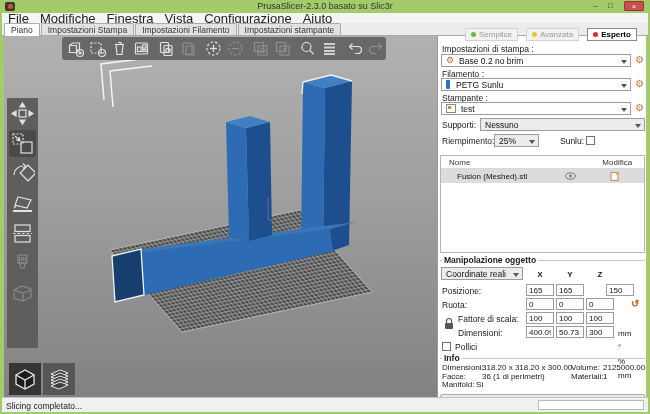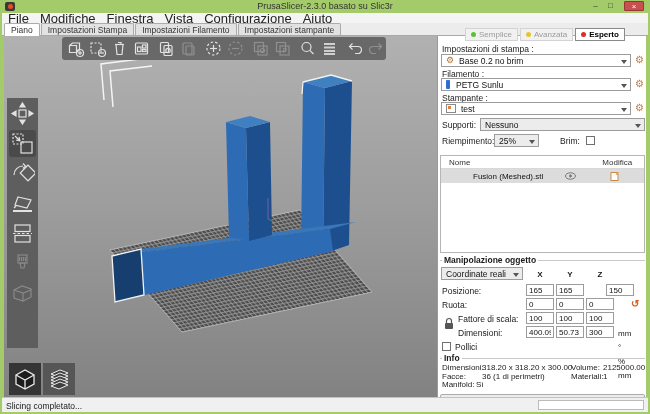--- a/index.html
+++ b/index.html
@@ -18,21 +18,21 @@
   
   .menubar { position:absolute; left:2px; top:13px; width:646px; height:10px; background:#f4f4f4; display:flex; gap:11px; padding-left:6px; align-items:center; }
   .menubar span { font-size:13px; color:#222; }
 
   
   .tabbar { position:absolute; left:2px; top:23px; width:646px; height:13px; background:#ececec; border-bottom:1px solid #a9a9a9; display:flex; align-items:center; padding-left:2px; }
   .tab { font-size:8.5px; color:#333; padding:1px 6px 1px 6px; height:12px; border:1px solid #ababab; border-bottom:none; background:#e2e2e2; margin-right:1px; border-radius:2px 2px 0 0; }
   .tab.sel { background:#fff; font-weight:normal; height:13px; }
 
   
-  .modes { position:absolute; top:28px; left:465px; display:flex; gap:2px; z-index:30;border-radius:6px; }
+  .modes { position:absolute; top:28px; left:465px; display:flex; gap:8px; z-index:30;border-radius:6px; }
   .mode { display:flex; align-items:center; gap:3px; font-size:8px; color:#9a9a9a; background:#f1f1f1; border:1px solid #d3d3d3; padding:1px 5px; height:13px; }
   .mode.sel { color:#000; font-weight:bold; background:#fff; border-color:#8a8a8a; }
   .dot { width:5px; height:5px; border-radius:50%; }
 
   
   .viewport { position:absolute; left:4px; top:36px; width:433px; height:361px;
     background:linear-gradient(180deg,#b1b1b1 0%,#9e9e9e 45%,#828282 100%); overflow:hidden; }
   .scene { position:absolute; left:0; top:0; }
 
   .toolbar { position:absolute; left:58px; top:1px; width:324px; height:23px; background:#686868; border-radius:3px;
@@ -58,21 +58,21 @@
   .combo { position:absolute; height:13px; background:#fff; border:1px solid #9c9c9c; display:flex; align-items:center; padding:0 14px 0 4px; font-size:8.5px; color:#111; }
   .combo .caret { position:absolute; right:3px; top:5px; width:0; height:0; border-left:3px solid transparent; border-right:3px solid transparent; border-top:4px solid #555; }
   .combo.gray { background:#ececec; }
   .gearbtn { position:absolute; width:13px; height:13px; font-size:10px; line-height:12px; text-align:center; color:#c07b3a; }
   .fil-icon { display:inline-block; width:4px; height:9px; background:#2f6fd0; border-radius:1px; margin-right:6px; }
   .preset-gear { color:#b0722e; font-size:9px; margin-right:5px; line-height:9px; }
   .checkbox { position:absolute; width:9px; height:9px; border:1px solid #707070; background:#fff; }
 
   .objlist { position:absolute; left:2px; top:119px; width:205px; height:98px; border:1px solid #b5b5b5; background:#fff; }
   .lhead { height:13px; border-bottom:1px solid #d8d8d8; display:flex; align-items:center; font-size:8px; color:#333; }
-  .lrow { height:14px; background:#dcdcdc; display:flex; align-items:center; font-size:8px; color:#111;padding-left:16px; }
+  .lrow { height:14px; background:#dcdcdc; display:flex; align-items:center; font-size:8px; color:#111; }
 
   .grouptitle { position:absolute; left:4px; font-size:8.5px; font-weight:bold; background:#fff; padding:0 2px; z-index:2; }
   .groupline { position:absolute; left:2px; width:205px; border-top:1px solid #c9c9c9; }
 
   .axhdr { position:absolute; font-size:8px; font-weight:bold; width:28px; text-align:center; }
   .field { position:absolute; width:28px; height:12px; border:1px solid #9c9c9c; font-size:8px; padding:0 2px; color:#111; font-family:"Liberation Sans",sans-serif; background:#fff; }
   .unit { position:absolute; font-size:8px; color:#222;margin-top:43px; }
   .mlabel { position:absolute; font-size:8.5px; color:#1a1a1a; }
   .undo-reset { position:absolute; color:#d2601e; font-weight:bold; font-size:10px; }
 
@@ -430,21 +430,21 @@
     <div class="combo gray" style="left:42px; top:82px; width:165px">
       <span>Nessuno</span>
       <span class="caret"></span>
     </div>
 
     <div class="plabel" style="top:100px">Riempimento:</div>
     <div class="combo gray" style="left:56px; top:98px; width:45px">
       <span>25%</span>
       <span class="caret"></span>
     </div>
-    <div class="plabel" style="left:122px; top:100px">Brim:</div>
+    <div class="plabel" style="left:122px; top:100px">Sunlu:</div>
     <div class="checkbox" style="left:148px; top:100px"></div>
 
     <div class="objlist">
       <div class="lhead">
         <span style="margin-left:8px">Nome</span>
         <span style="margin-left:132px">Modifica</span>
       </div>
       <div class="lrow">
         <span style="margin-left:16px; flex:1">Fusion (Meshed).stl</span>
         <svg width="11" height="8" style="margin-right:34px">

